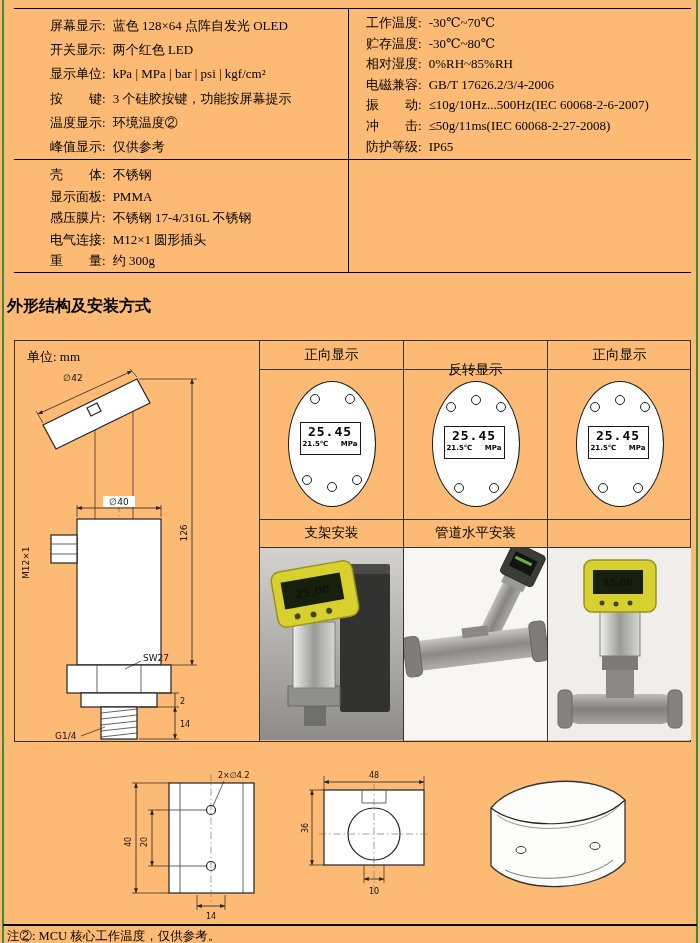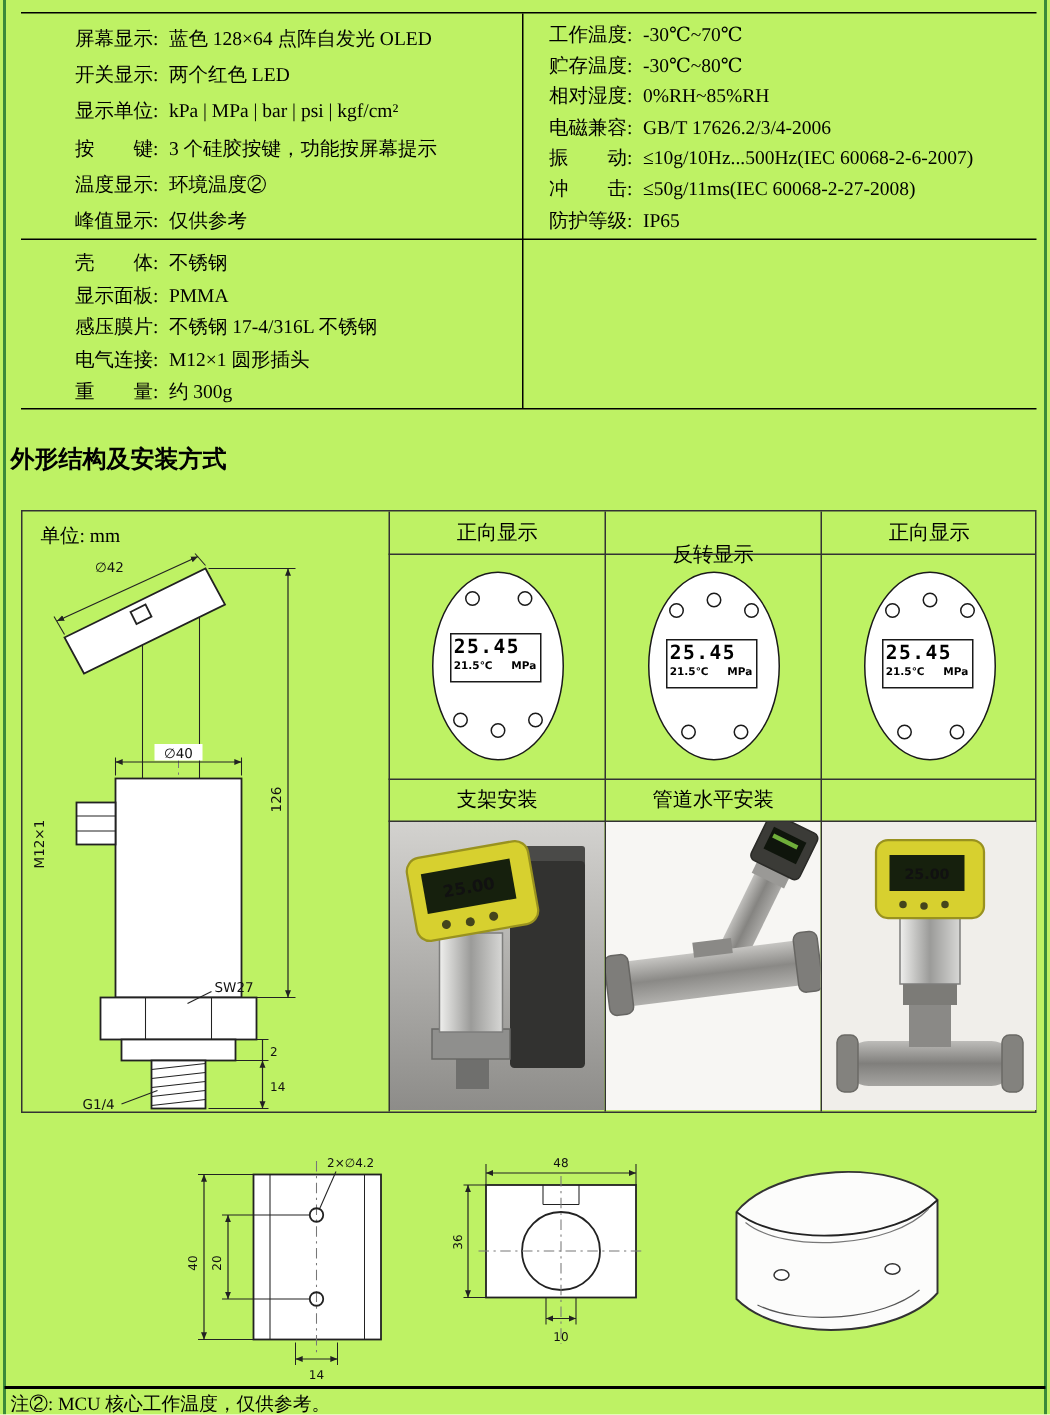--- a/index.html
+++ b/index.html
@@ -1,16 +1,16 @@
 <!DOCTYPE html>
 <html><head>
 <meta charset="utf-8">
 <style>
   html,body{margin:0;padding:0;background:#fff;}
-  .page{position:relative;width:700px;height:943px;background:#bef264;overflow:hidden;
+  .page{position:relative;width:700px;height:943px;background:#fdba74;overflow:hidden;
         font-family:"Liberation Serif","DejaVu Serif",serif;color:#000;}
   .edge{position:absolute;top:0;bottom:0;width:2px;background:#3a8a3a;}
   .edge.l{left:2px;} .edge.r{right:2px;}
 
   
   .spec-table{position:absolute;left:14px;top:8px;width:677px;height:263px;
               border-top:1.5px solid #000;border-bottom:1.5px solid #000;}
   .mid-line{position:absolute;left:0;right:0;top:150px;height:1px;background:#000;}
   .v-line{position:absolute;left:334px;top:0;bottom:0;width:1px;background:#000;}
   .spec-col{position:absolute;font-size:13px;white-space:nowrap;}
@@ -30,21 +30,21 @@
   .oval-cell{position:absolute;top:29px;height:148px;width:143px;display:flex;align-items:center;justify-content:center;}
   .photo-cell{position:absolute;top:207px;height:192px;width:143px;}
   .unit-label{position:absolute;left:12px;top:7px;font-size:13px;}
   .outline-svg{position:absolute;left:0;top:26px;}
 
   
   .face{position:relative;width:86px;height:124px;border:1.5px solid #1a1a1a;border-radius:50%;background:#fff;}
   .dot{position:absolute;width:8px;height:8px;border:1.3px solid #1a1a1a;border-radius:50%;background:#fff;}
   .screen{position:absolute;left:11px;width:61px;height:33px;border:1.5px solid #1a1a1a;box-sizing:border-box;padding:0 2px;background:#fff;}
   .pv{font-family:"DejaVu Sans Mono","Liberation Mono",monospace;font-weight:bold;font-size:13px;
-      letter-spacing:1px;line-height:17px;}
+      text-align:center;letter-spacing:1px;line-height:17px;}
   .srow{display:flex;justify-content:space-between;font-size:7px;font-weight:bold;
         font-family:"DejaVu Sans","Liberation Sans",sans-serif;line-height:9px;}
 
   .bracket-title{position:absolute;left:28px;top:748px;font-size:13px;}
   .bracket-area{position:absolute;left:14px;top:768px;width:677px;height:154px;}
   .bview{position:absolute;top:0;}
 
   .foot-line{position:absolute;left:3px;right:3px;top:924px;height:1.5px;background:#000;}
   .footnote{position:absolute;left:7px;top:928px;font-size:12.5px;}
 

